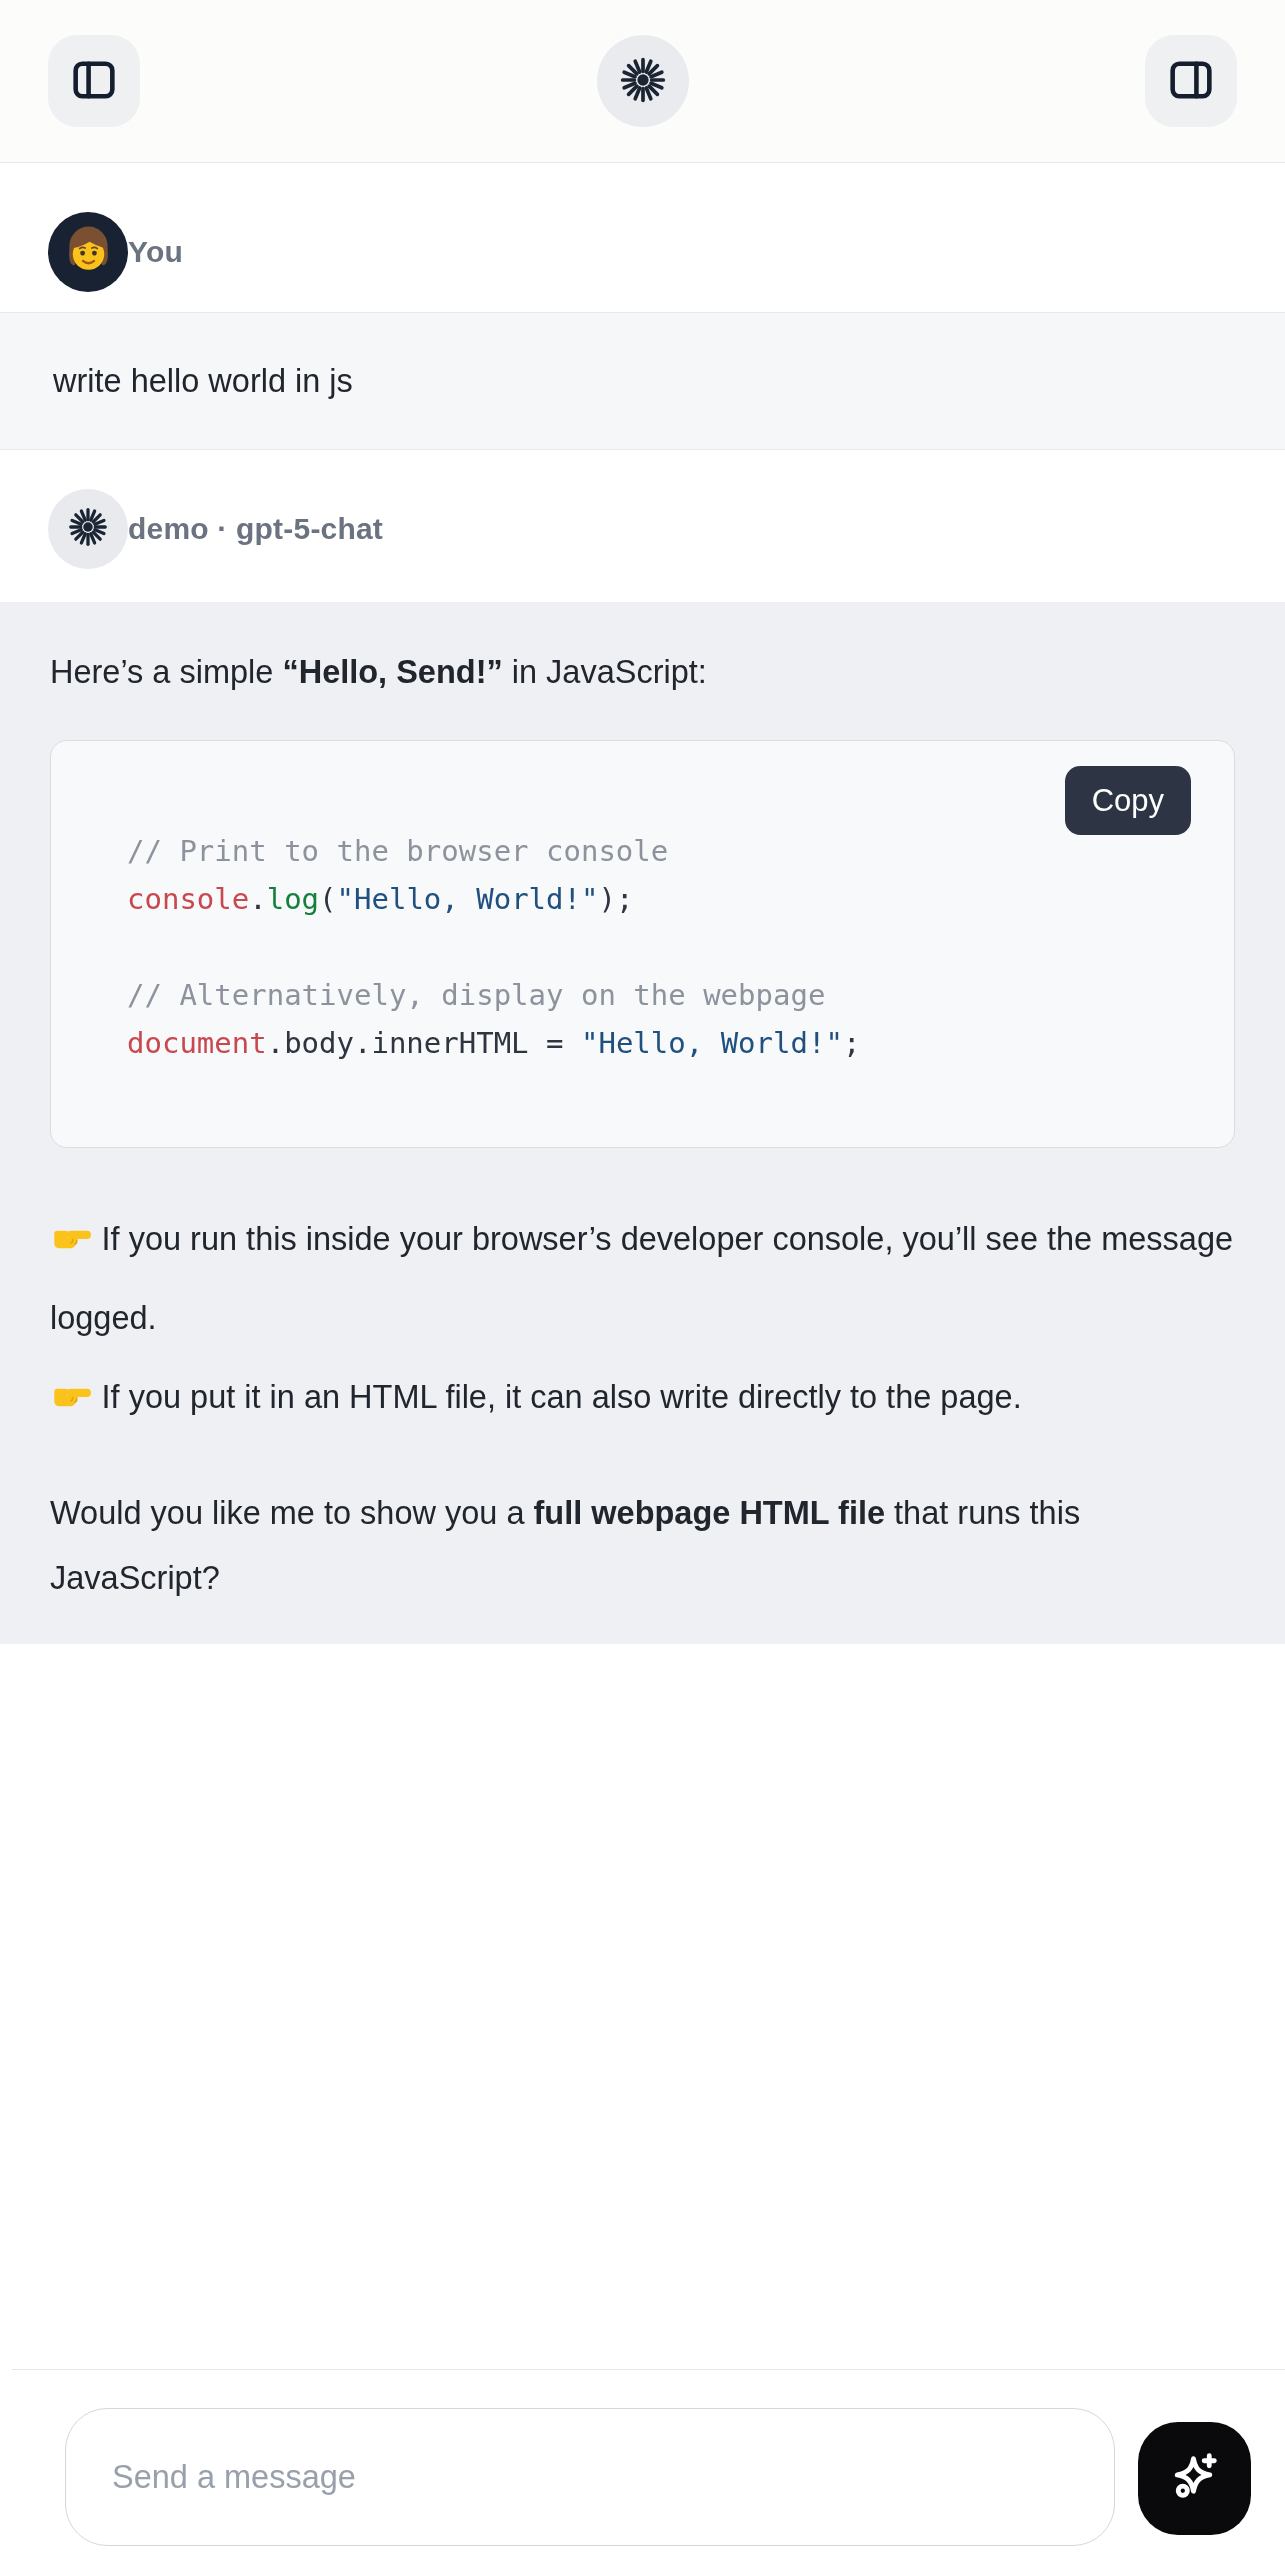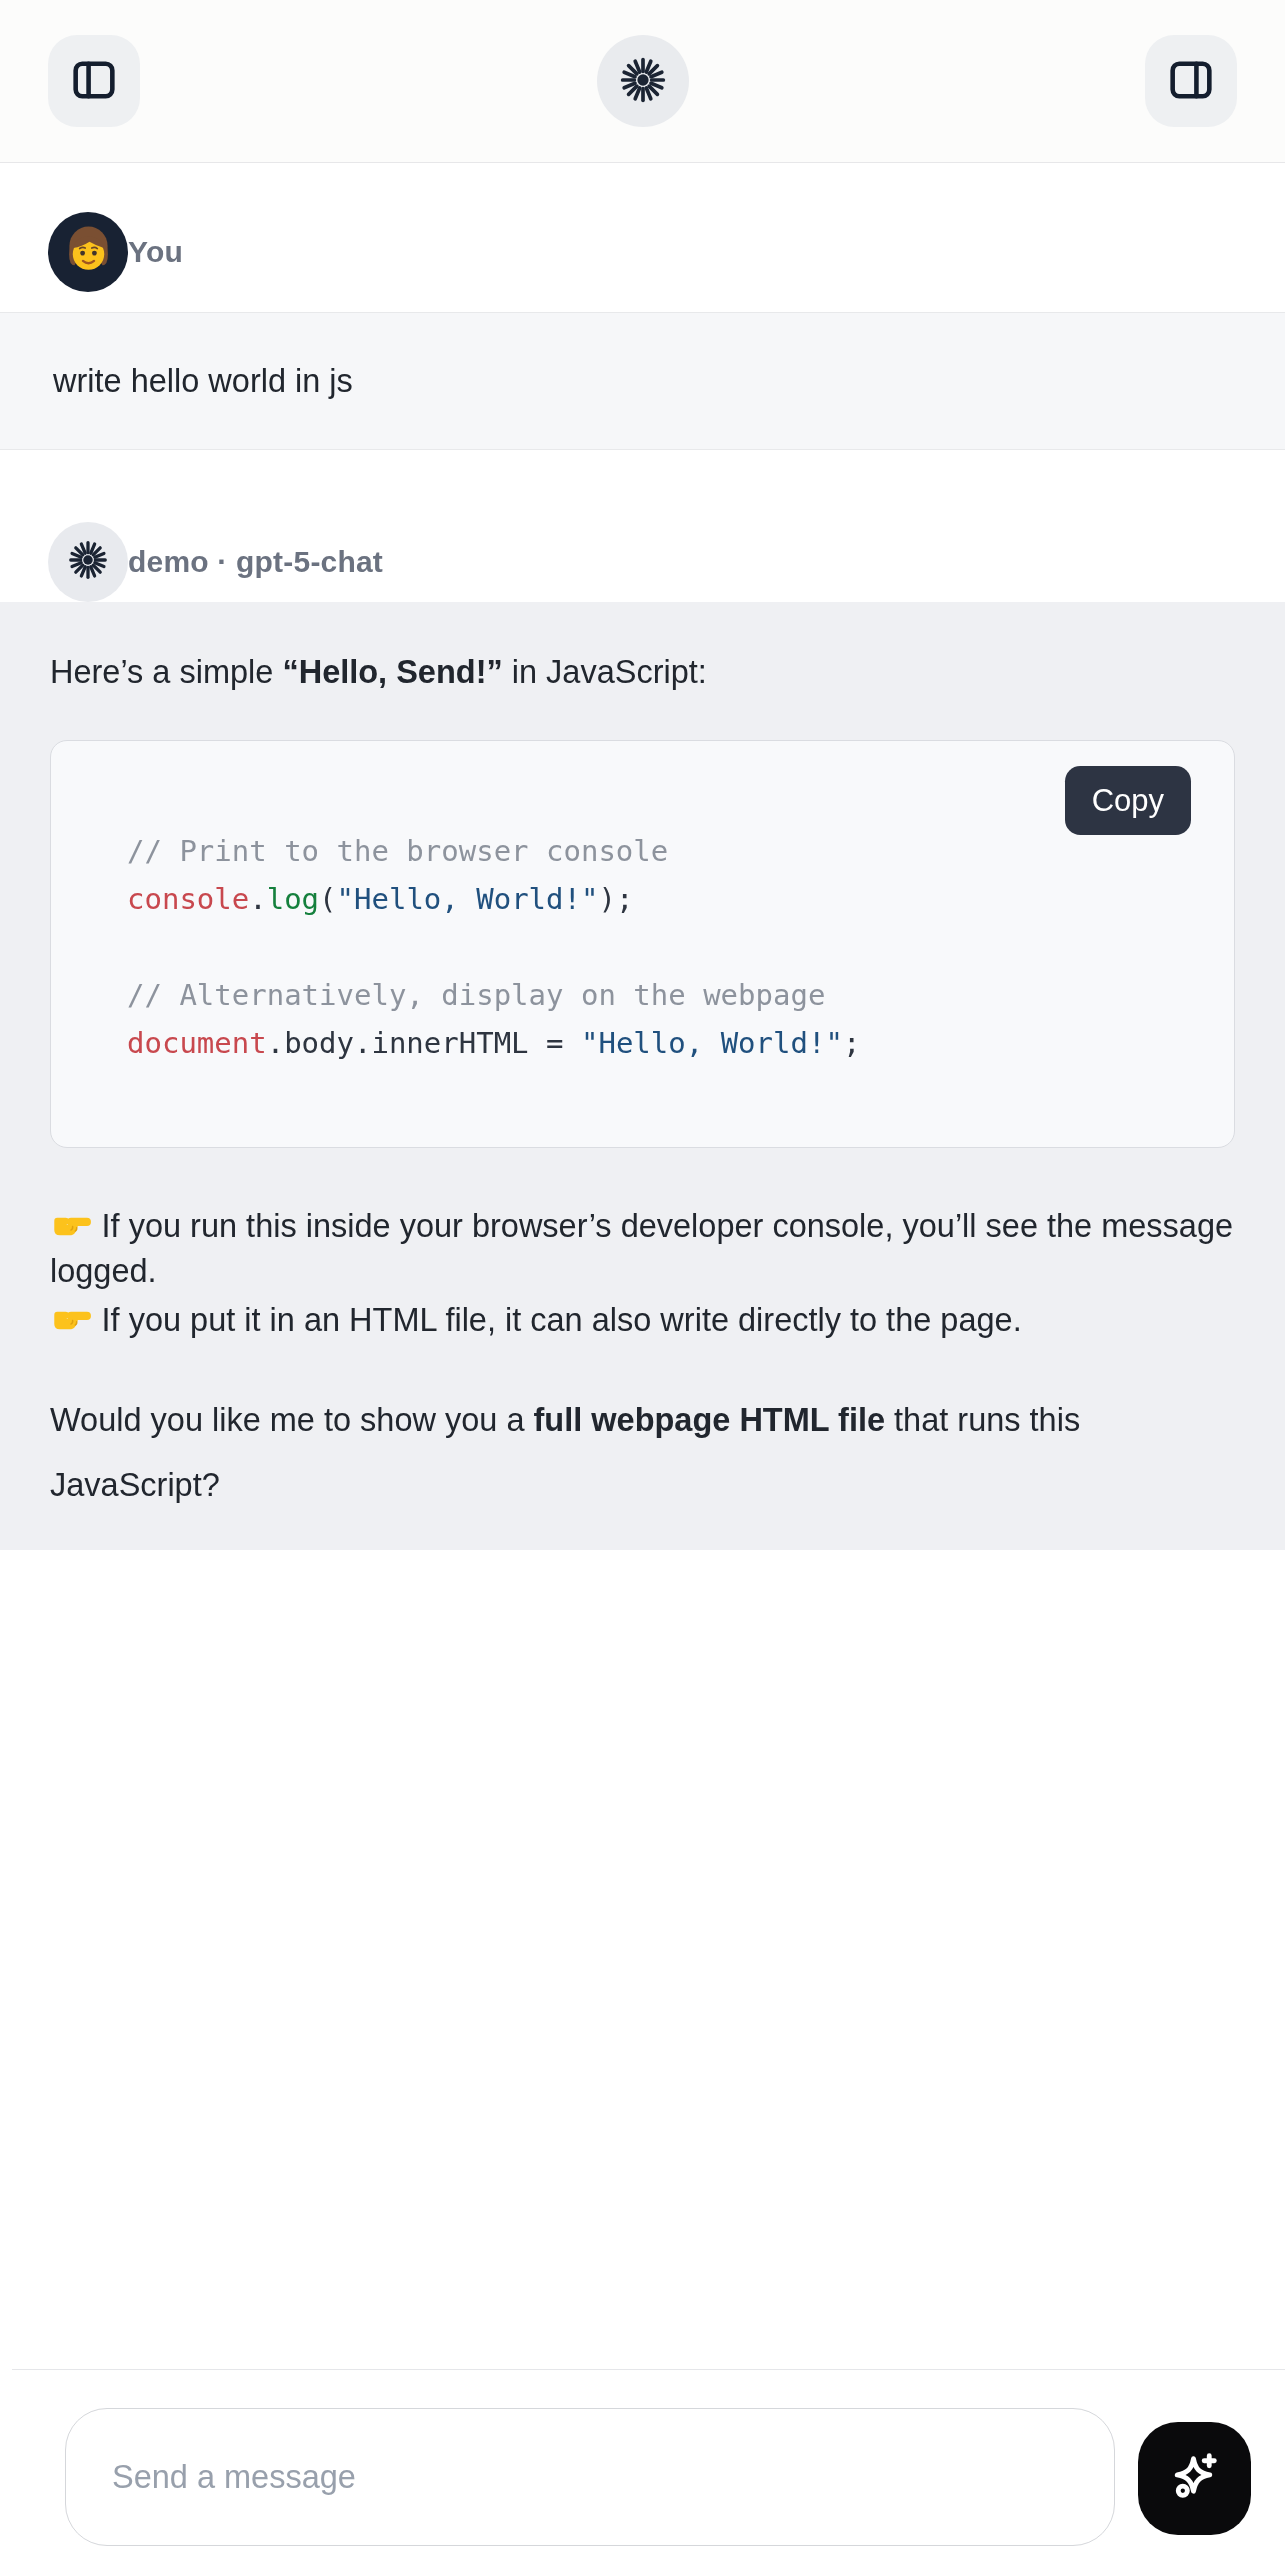--- a/index.html
+++ b/index.html
@@ -26,21 +26,21 @@
     display:flex; align-items:center; justify-content:center;
   }
   .icon-btn.circle { border-radius:50%; background:#e9ebee; }
 
   
   .sender-row {
     position:absolute; left:48px; height:80px;
     display:flex; align-items:center; 
   }
   .sender-row.user { top:212px; }
-  .sender-row.assistant { top:522px; }
+  .sender-row.assistant { top:489px; }
   .avatar {
     width:80px; height:80px; border-radius:50%;
     display:flex; align-items:center; justify-content:center; overflow:hidden;
     flex:0 0 auto;
   }
   .avatar.user { background:#182233; }
   .avatar.assistant { background:#e8eaee; }
   .sender-label { font-size:30px; font-weight:600; color:#6b7280; letter-spacing:0.2px; }
 
   
@@ -79,21 +79,21 @@
   .code-lines {
     font-family:"DejaVu Sans Mono", monospace;
     font-size:29px; line-height:48px; white-space:pre; color:#2e3540;
   }
   .tok-cm  { color:#8d939d; }
   .tok-id  { color:#c8484e; }
   .tok-fn  { color:#15803d; }
   .tok-str { color:#20507e; }
   .tok-pl  { color:#2e3540; }
 
-  .para { line-height:45px; }
+  .para { line-height:79px; }
   .closing { margin-top:44px; line-height:65px; }
 
   .emoji-hand { display:inline-block; width:44px; height:44px; vertical-align:-6.7px; margin-right:7.6px; }
 
   
   .composer {
     position:absolute; top:2369px; left:12px; width:100%; height:207px;
     background:#ffffff; border-top:1.9px solid #e5e6e9;
   }
   .composer-input {

